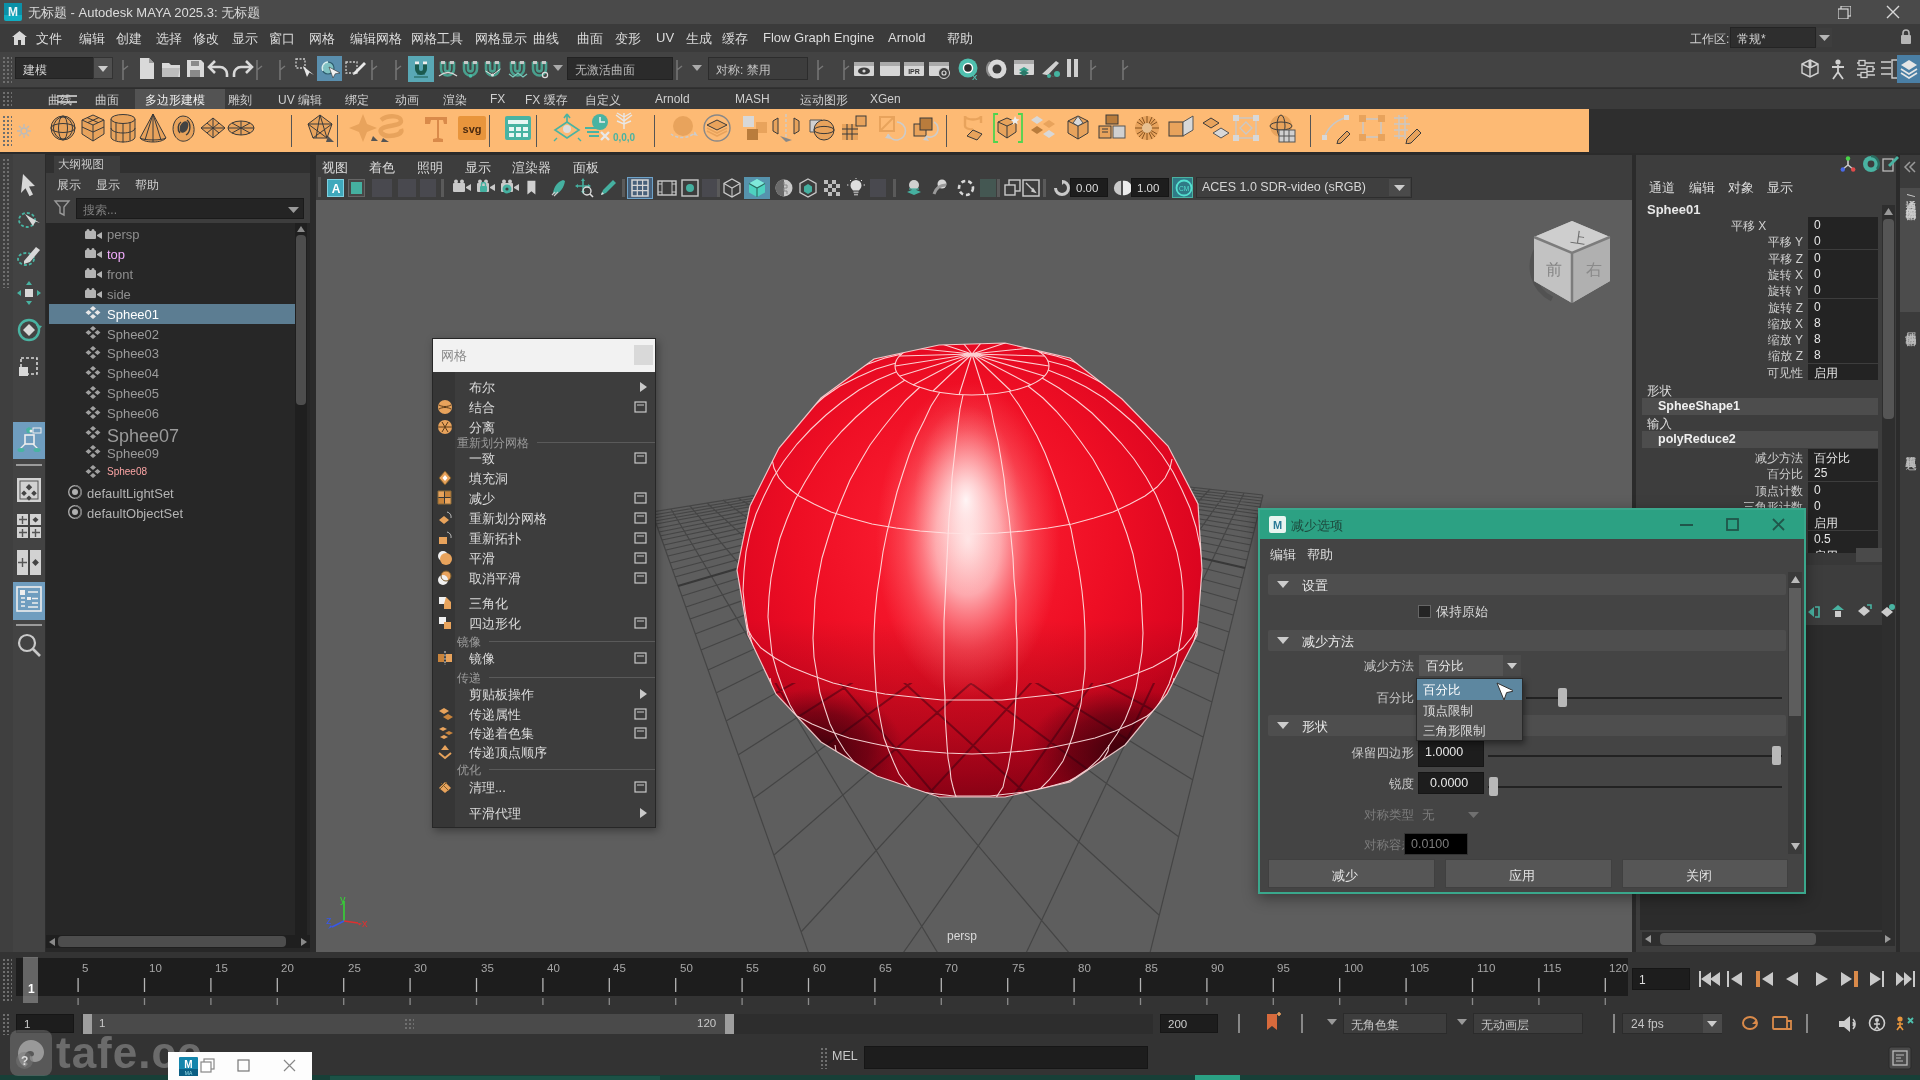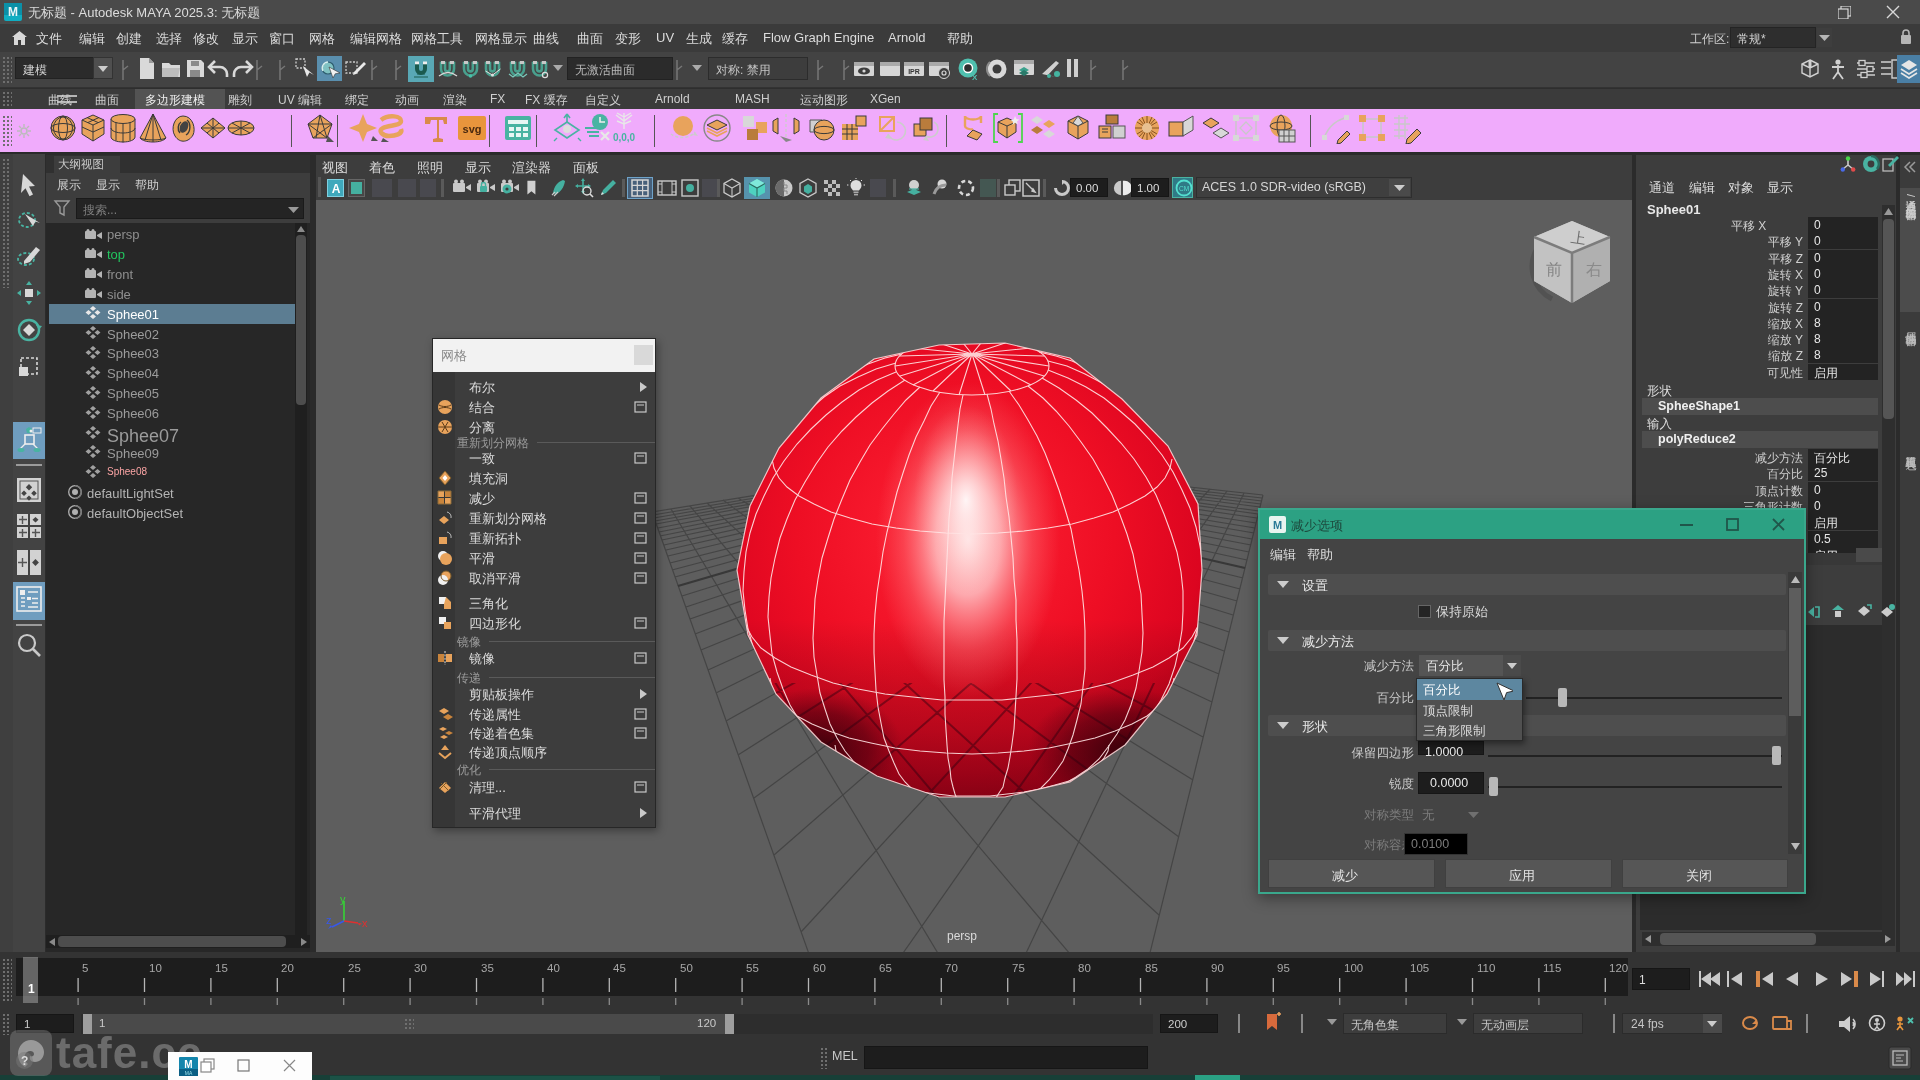--- a/index.html
+++ b/index.html
@@ -286,21 +286,21 @@
  <div class="a t12" style="left:443px;top:3px">渲染</div>
  <div class="a t12" style="left:490px;top:3px">FX</div>
  <div class="a t12" style="left:525px;top:3px">FX 缓存</div>
  <div class="a t12" style="left:585px;top:3px">自定义</div>
  <div class="a t12" style="left:655px;top:3px">Arnold</div>
  <div class="a t12" style="left:735px;top:3px">MASH</div>
  <div class="a t12" style="left:800px;top:3px">运动图形</div>
  <div class="a t12" style="left:870px;top:3px">XGen</div>
 </div>
 
-<div class="a" style="left:0;top:109px;width:1920px;height:44px;background:#f0abfc;border-bottom:1px solid #2a2a2a">
+<div class="a" style="left:0;top:109px;width:1589px;height:44px;background:#fdba74;border-bottom:1px solid #2a2a2a">
  <div class="a grip" style="left:2px;top:6px;width:10px;height:32px"></div>
  <svg class="a" style="left:17px;top:15px" width="14" height="14">
       <circle cx="7" cy="7" r="3" fill="none" stroke="#bbb" stroke-width="1.6"></circle>
       <path d="M7 0v3M7 11v3M0 7h3M11 7h3M2 2l2 2M10 10l2 2M12 2l-2 2M4 10l-2 2" stroke="#bbb" stroke-width="1.4"></path>
     </svg>
  <svg class="a" style="left:47px;top:3px" width="32" height="32" viewBox="0 0 32 32">
       <circle cx="16" cy="16" r="12" fill="#e8a35c" stroke="#3a3a3a"></circle>
       <ellipse cx="16" cy="16" rx="12" ry="4.5" fill="none" stroke="#3a3a3a"></ellipse>
       <ellipse cx="16" cy="16" rx="4.5" ry="12" fill="none" stroke="#3a3a3a"></ellipse>
       <ellipse cx="16" cy="16" rx="9.5" ry="11" fill="none" stroke="#3a3a3a"></ellipse>
@@ -606,21 +606,21 @@
       <circle cx="3" cy="1.5" r="1.5" fill="#b3b3b3"></circle>
       <circle cx="8" cy="1.5" r="1.5" fill="#b3b3b3"></circle>
     </svg>
     <div class="a" style="left:61px;top:72px;color:#8f8f8f;font-size:13px">persp</div>
     <svg class="a" style="left:39px;top:93px" width="17" height="11">
       <rect x="0" y="2" width="11" height="8" rx="1" fill="#b3b3b3"></rect>
       <path d="M12 6l5-3v7l-5-3z" fill="#b3b3b3"></path>
       <circle cx="3" cy="1.5" r="1.5" fill="#b3b3b3"></circle>
       <circle cx="8" cy="1.5" r="1.5" fill="#b3b3b3"></circle>
     </svg>
-    <div class="a" style="left:61px;top:92px;color:#22c55e;font-size:13px">top</div>
+    <div class="a" style="left:61px;top:92px;color:#f0abfc;font-size:13px">top</div>
     <svg class="a" style="left:39px;top:113px" width="17" height="11">
       <rect x="0" y="2" width="11" height="8" rx="1" fill="#b3b3b3"></rect>
       <path d="M12 6l5-3v7l-5-3z" fill="#b3b3b3"></path>
       <circle cx="3" cy="1.5" r="1.5" fill="#b3b3b3"></circle>
       <circle cx="8" cy="1.5" r="1.5" fill="#b3b3b3"></circle>
     </svg>
     <div class="a" style="left:61px;top:112px;color:#8f8f8f;font-size:13px">front</div>
     <svg class="a" style="left:39px;top:133px" width="17" height="11">
       <rect x="0" y="2" width="11" height="8" rx="1" fill="#b3b3b3"></rect>
       <path d="M12 6l5-3v7l-5-3z" fill="#b3b3b3"></path>
@@ -1455,21 +1455,21 @@
     </div>
     <div class="a" style="left:98px;top:180px;width:56px;height:16px;color:#c9c9c9;font-size:12.5px;text-align:right">百分比</div>
     <div class="a" style="left:266px;top:187px;width:256px;height:2px;background:#222"></div>
     <div class="a" style="left:298px;top:178px;width:9px;height:19px;background:#b8b8b8;border-radius:2px"></div>
     <div class="a" style="left:8px;top:205px;width:518px;height:21px;background:#4e4e4e;border-radius:2px"></div>
     <svg class="a" style="left:17px;top:212px" width="12" height="8">
       <path d="M0 0h12L6 7z" fill="#ccc"></path>
     </svg>
     <div class="a" style="left:42px;top:208px;color:#e8e8e8;font-size:13px">形状</div>
     <div class="a" style="left:89px;top:235px;width:65px;height:16px;color:#c9c9c9;font-size:12.5px;text-align:right">保留四边形</div>
-    <div class="a fld" style="left:158px;top:231px;width:66px;height:14px">
+    <div class="a fld" style="left:158px;top:231px;width:66px;height:26px">
       <div class="a" style="left:6px;top:3px;color:#e8e8e8;font-size:12.5px">1.0000</div>
     </div>
     <div class="a" style="left:228px;top:245px;width:294px;height:2px;background:#222"></div>
     <div class="a" style="left:512px;top:236px;width:9px;height:19px;background:#b8b8b8;border-radius:2px"></div>
     <div class="a" style="left:89px;top:266px;width:65px;height:16px;color:#c9c9c9;font-size:12.5px;text-align:right">锐度</div>
     <div class="a fld" style="left:158px;top:262px;width:66px;height:22px">
       <div class="a" style="left:11px;top:3px;color:#e8e8e8;font-size:12.5px">0.0000</div>
     </div>
     <div class="a" style="left:228px;top:276px;width:294px;height:2px;background:#222"></div>
     <div class="a" style="left:229px;top:267px;width:9px;height:19px;background:#b8b8b8;border-radius:2px"></div>

